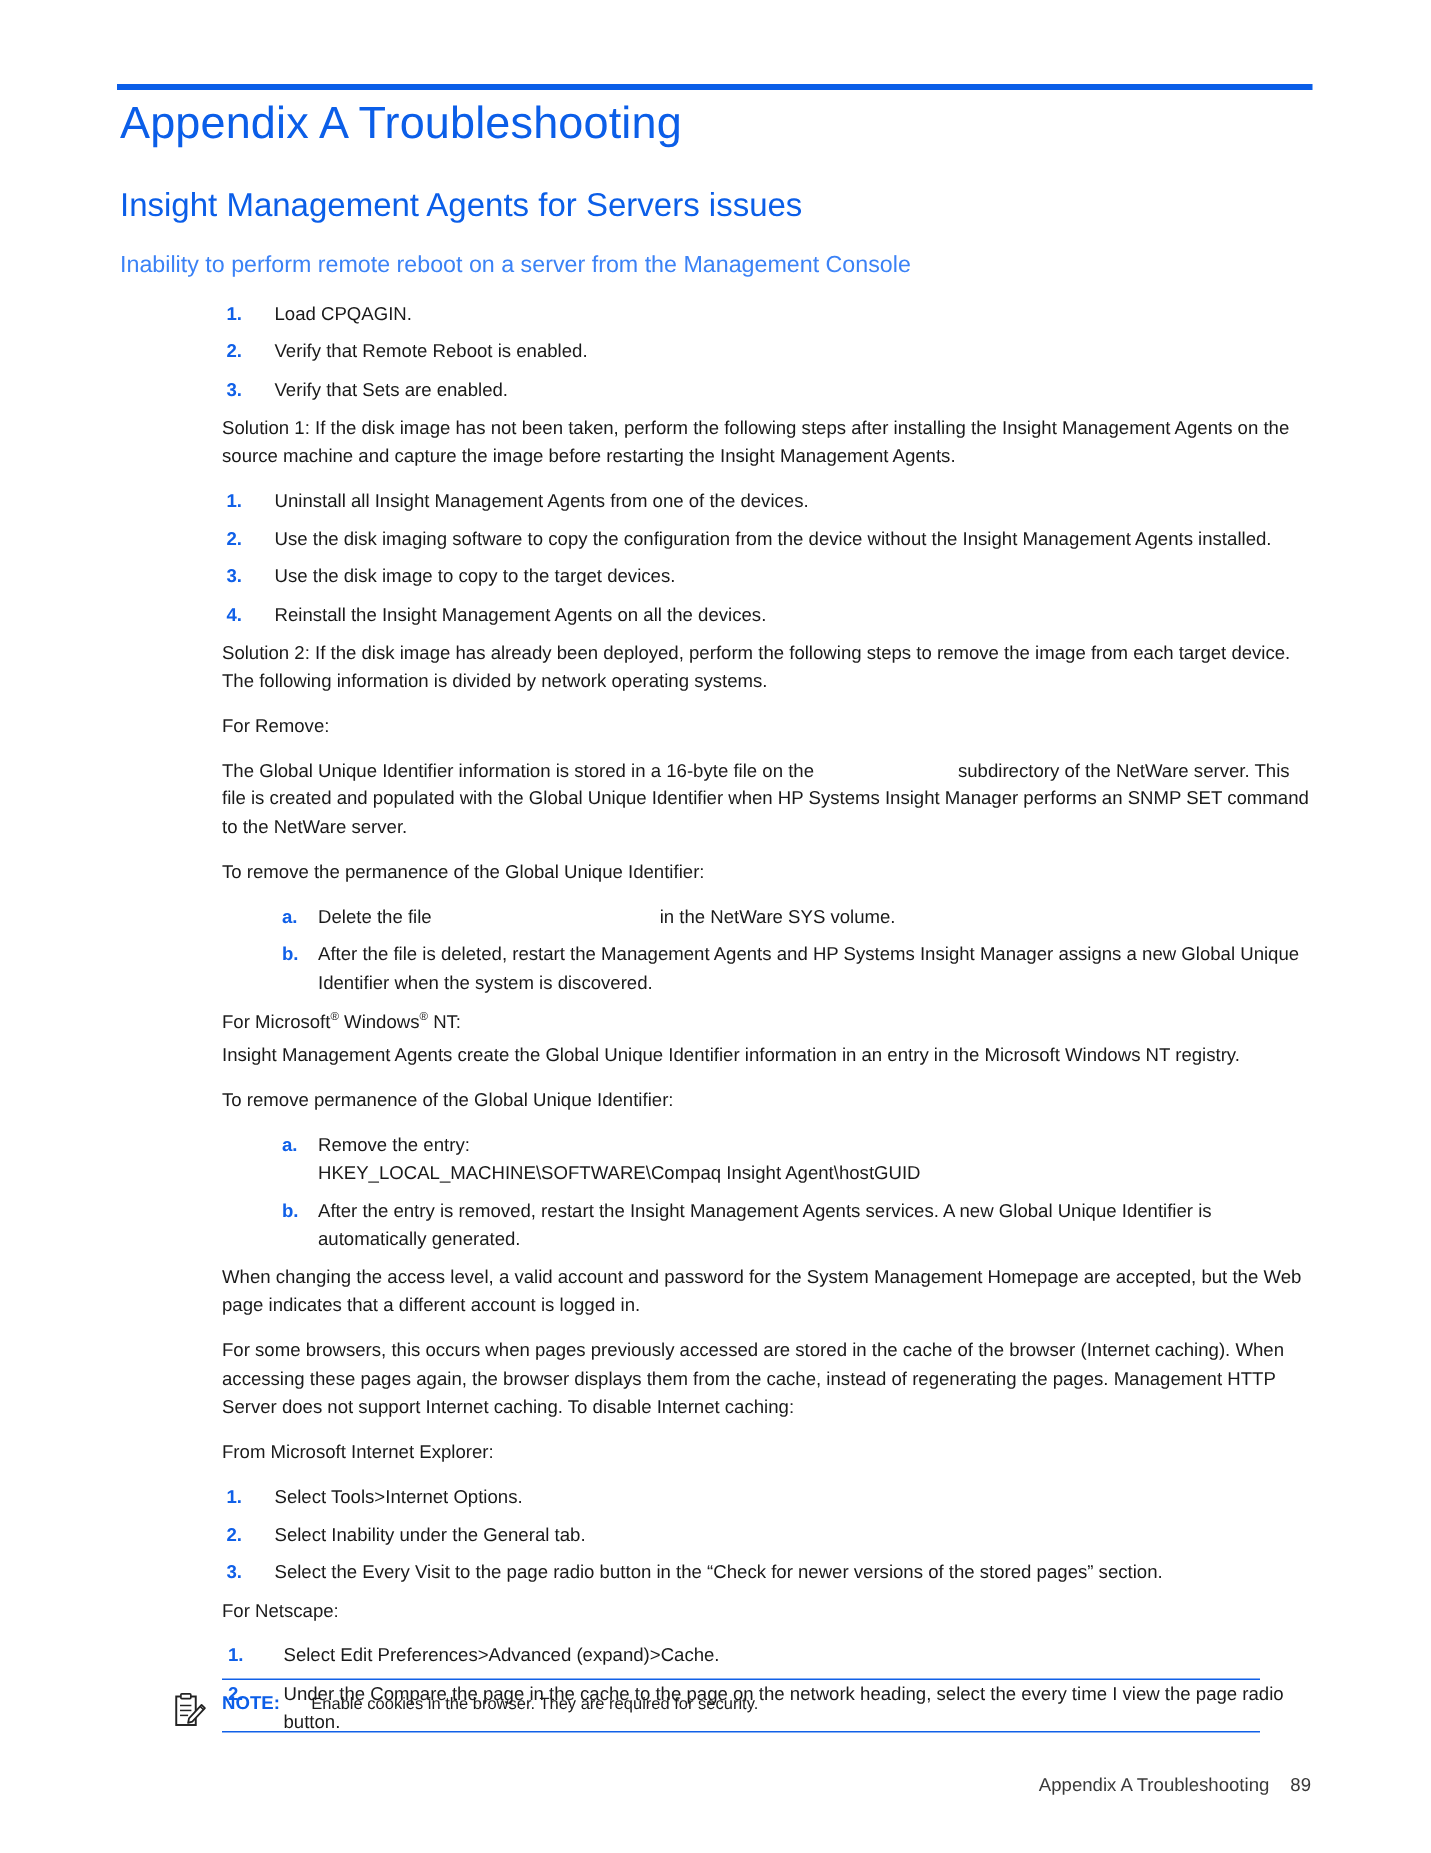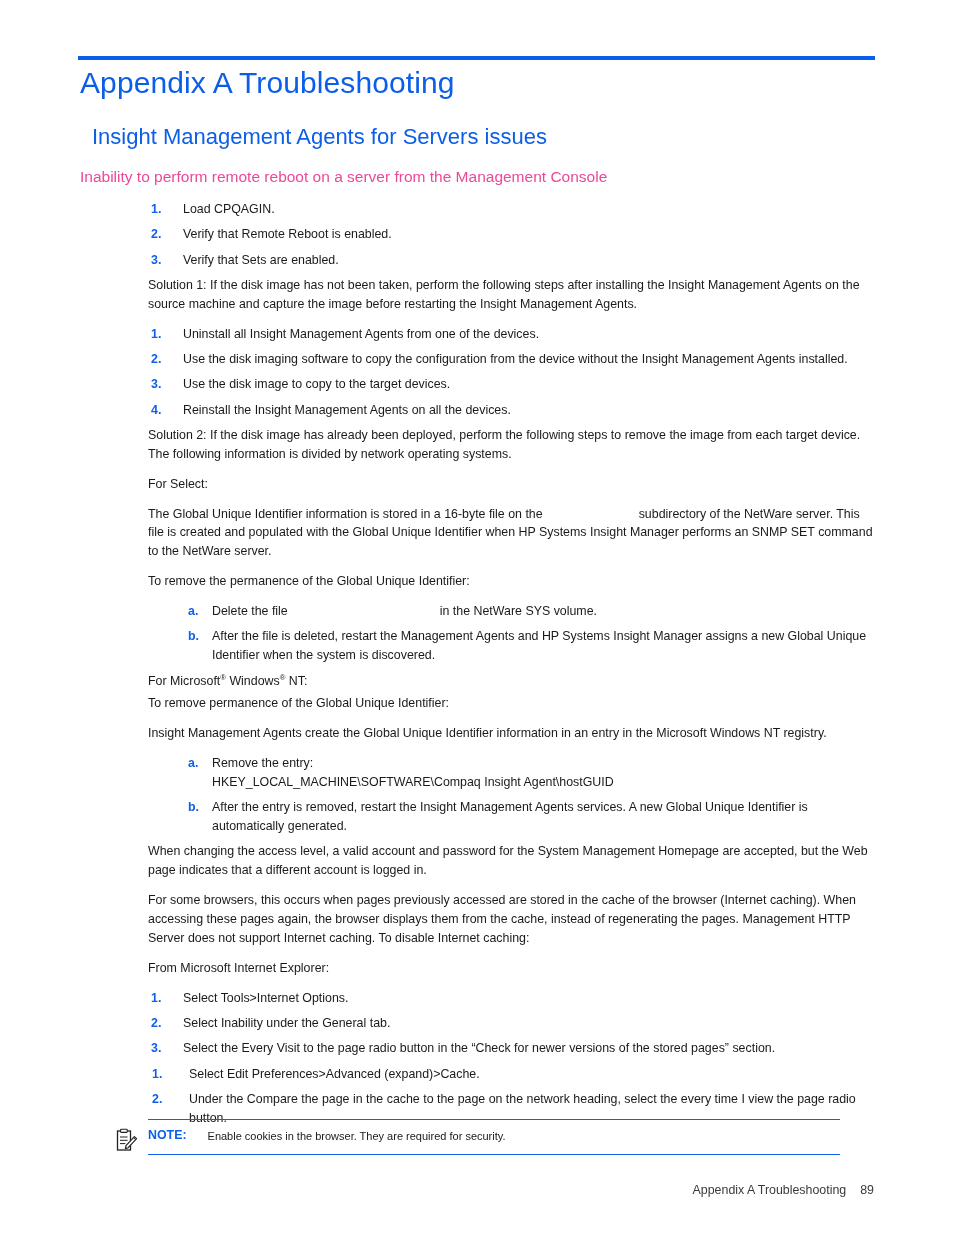--- a/index.html
+++ b/index.html
@@ -29,32 +29,32 @@
     position: absolute;
     left: 80px; top: 66px;
     font-size: 30px;
     font-weight: 400;
     color: #0b5ee8;
     letter-spacing: .1px;
     white-space: nowrap;
   }
   .h2 {
     position: absolute;
-    left: 92px; top: 124px;
+    left: 80px; top: 124px;
     font-size: 22px;
     font-weight: 400;
     color: #0b5ee8;
     white-space: nowrap;
   }
   .h3 {
     position: absolute;
     left: 80px; top: 168px;
     font-size: 15.5px;
     font-weight: 400;
-    color: #ec4899;
+    color: #3b82f6;
     white-space: nowrap;
   }
 
   
   .content {
     position: absolute;
     left: 148px;
     top: 200px;
     width: 725px;
     font-size: 12.4px;
@@ -184,42 +184,42 @@
         <span class="txt">Use the disk image to copy to the target devices.</span>
       </div>
       <div class="li">
         <span class="marker">4.</span>
         <span class="txt">Reinstall the Insight Management Agents on all the devices.</span>
       </div>
     </div>
 
     <p class="body"><b>Solution 2:</b><span> If the disk image has already been deployed, perform the following steps to remove the image from each target device. The following information is divided by network operating systems.</span></p>
 
-    <p class="body">For Select:</p>
+    <p class="body">For Remove:</p>
 
     <p class="body"><span>The Global Unique Identifier information is stored in a 16-byte file on the</span><span class="mono-gap"></span><span>subdirectory of the NetWare server. This file is created and populated with the Global Unique Identifier when HP Systems Insight Manager performs an SNMP SET command to the NetWare server.</span></p>
 
     <p class="body">To remove the permanence of the Global Unique Identifier:</p>
 
     <div class="list-alpha">
       <div class="li">
         <span class="marker">a.</span>
         <span class="txt"><span>Delete the file</span><span class="mono-gap-sm"></span><span>in the NetWare SYS volume.</span></span>
       </div>
       <div class="li">
         <span class="marker">b.</span>
         <span class="txt">After the file is deleted, restart the Management Agents and HP Systems Insight Manager assigns a new Global Unique Identifier when the system is discovered.</span>
       </div>
     </div>
 
     <p class="body tight"><span>For Microsoft</span><sup>®</sup><span> Windows</span><sup>®</sup><span> NT:</span></p>
 
+    <p class="body">Insight Management Agents create the Global Unique Identifier information in an entry in the Microsoft Windows NT registry.</p>
+
     <p class="body">To remove permanence of the Global Unique Identifier:</p>
-
-    <p class="body">Insight Management Agents create the Global Unique Identifier information in an entry in the Microsoft Windows NT registry.</p>
 
     <div class="list-alpha">
       <div class="li">
         <span class="marker">a.</span>
         <span class="txt"><span>Remove the entry:</span><br><span class="sub-line">HKEY_LOCAL_MACHINE\SOFTWARE\Compaq Insight Agent\hostGUID</span></span>
       </div>
       <div class="li">
         <span class="marker">b.</span>
         <span class="txt">After the entry is removed, restart the Insight Management Agents services. A new Global Unique Identifier is automatically generated.</span>
       </div>
@@ -237,20 +237,21 @@
       <div class="li">
         <span class="marker">2.</span>
         <span class="txt"><span>Select </span><b>Inability</b><span> under the </span><b>General</b><span> tab.</span></span>
       </div>
       <div class="li">
         <span class="marker">3.</span>
         <span class="txt"><span>Select the </span><b>Every Visit to the page</b><span> radio button in the “Check for newer versions of the stored pages” section.</span></span>
       </div>
     </div>
 
+    <p class="body">For Netscape:</p>
 
     <div class="list-num indent">
       <div class="li">
         <span class="marker">1.</span>
         <span class="txt"><span>Select </span><b>Edit Preferences&gt;Advanced (expand)&gt;Cache</b><span>.</span></span>
       </div>
       <div class="li">
         <span class="marker">2.</span>
         <span class="txt">Under the Compare the page in the cache to the page on the network heading, select the every time I view the page radio button.</span>
       </div>

